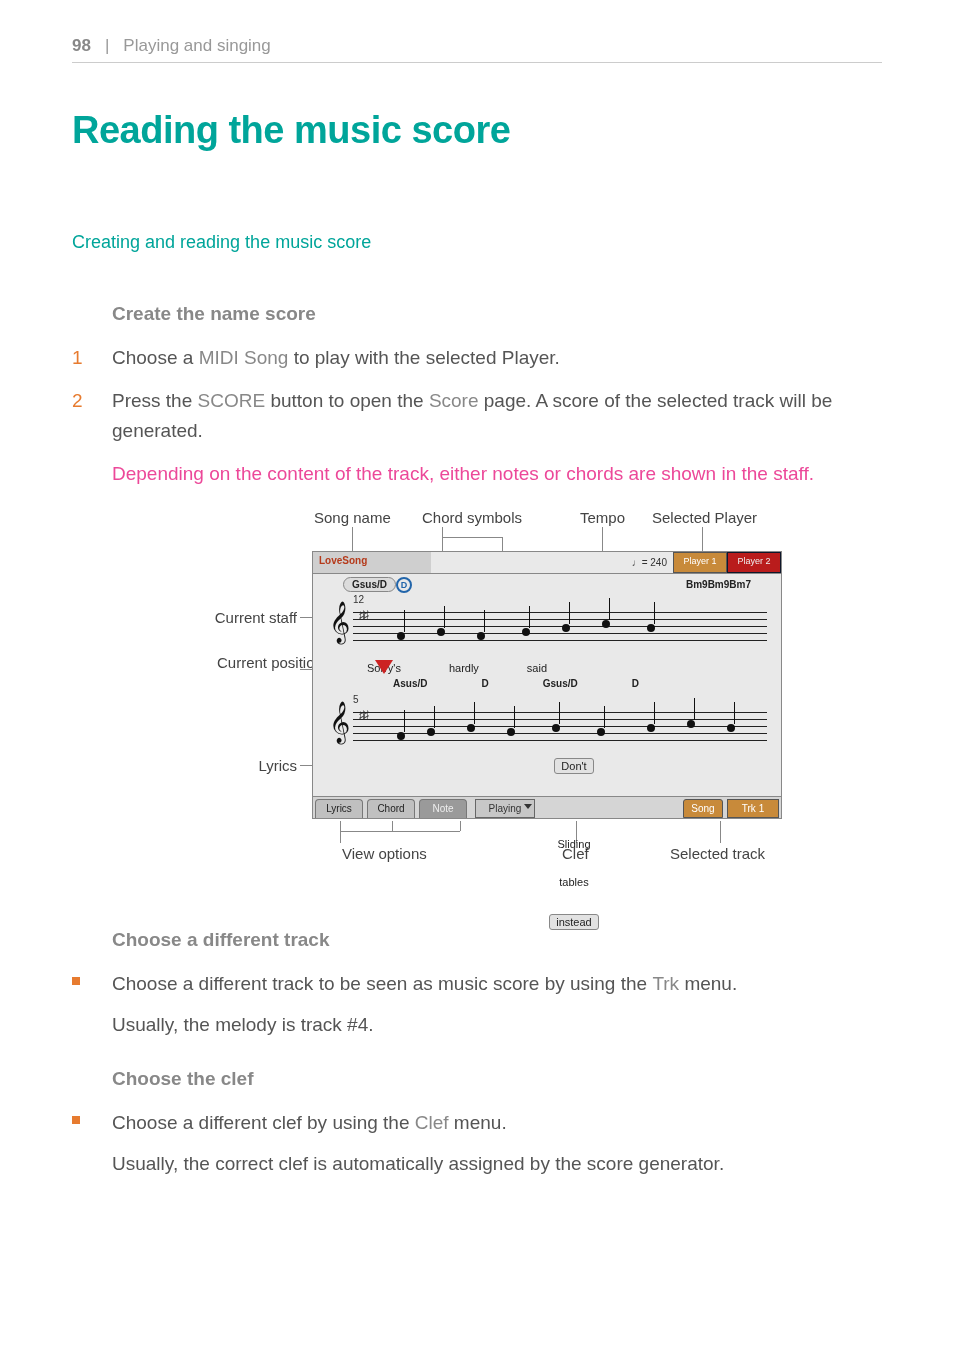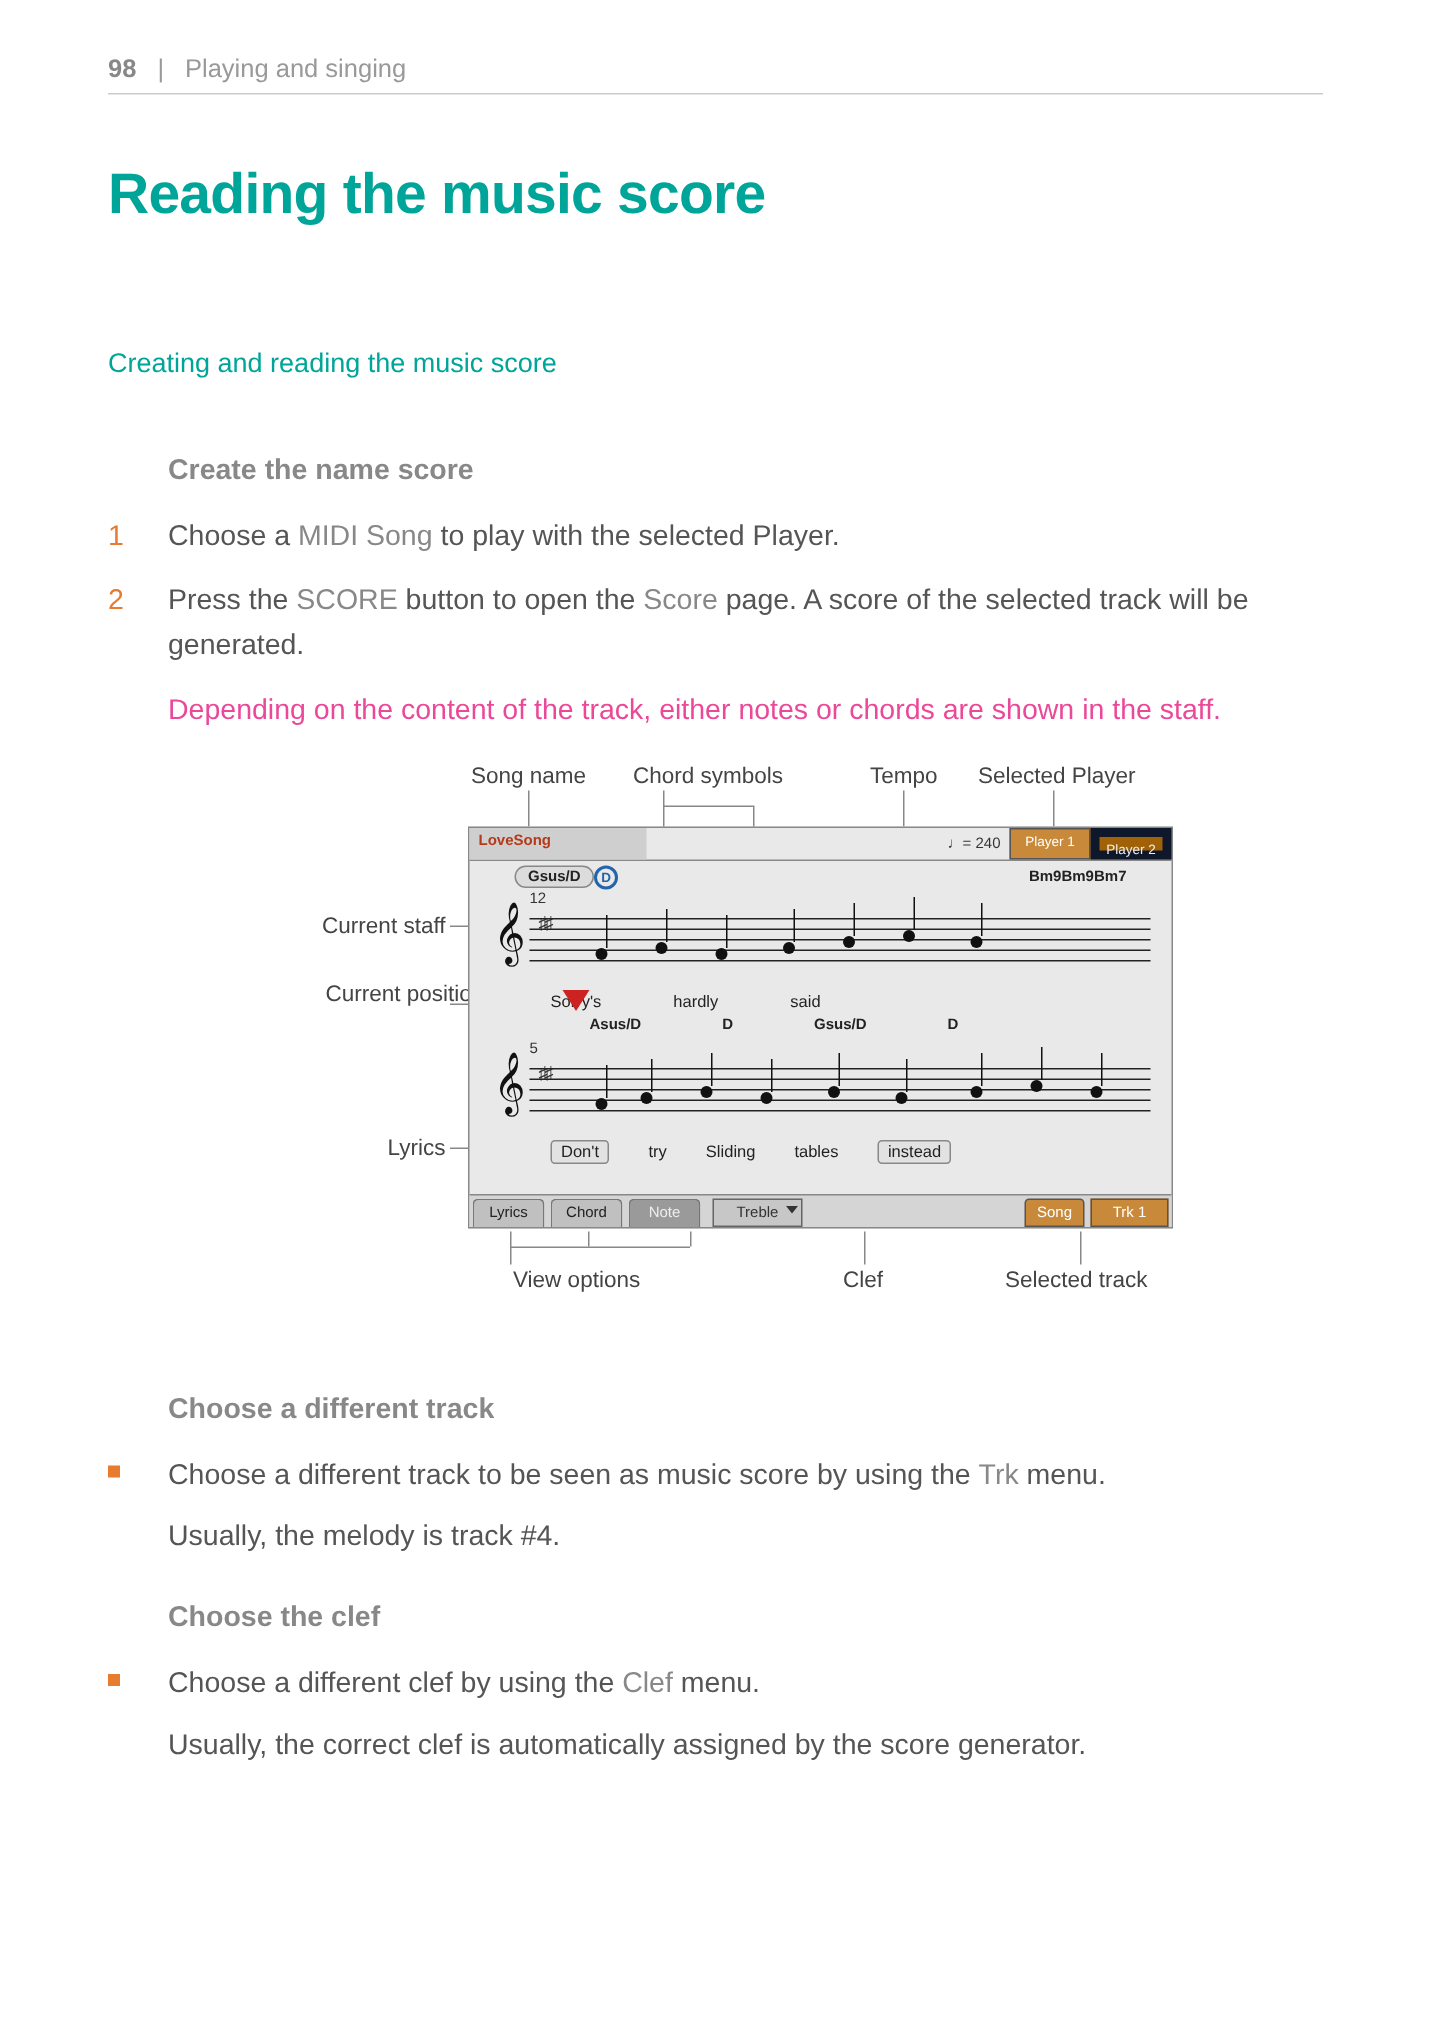--- a/index.html
+++ b/index.html
@@ -72,21 +72,21 @@
     position: absolute; left: 150px; top: 42px; width: 470px; height: 268px;
     background: #e9e9e9; border: 1px solid #888;
   }
   
   .sp-row { display: flex; align-items: center; }
   .sp-top { height: 22px; border-bottom: 1px solid #888; font-size: 10px; }
   .songname { width: 118px; height: 100%; background: #cfcfcf; color: #b53a1b; font-weight: 700; padding: 3px 6px; }
   .tempo { margin-left: auto; color: #333; padding: 3px 6px; font-size: 10px; }
   .player-tab { width: 54px; height: 100%; text-align: center; padding-top: 3px; font-size: 9px; }
   .player-sel { background: #c88a3a; color: #fff; border: 1px solid #555; }
-  .player-uns { background: #a16207; color: #eee; border: 6px solid #0f172a; }
+  .player-uns { background: #b91c1c; color: #eee; border: 1px solid #0f172a; }
   
   .sp-chords { height: 22px; font-size: 10px; padding: 0 30px; justify-content: space-between; color: #222; font-weight: 600; }
   .chord-chip { display:inline-block; border: 1px solid #888; border-radius: 10px; padding: 1px 8px; background: #dcdcdc; }
   .d-circle { width: 16px; height: 16px; border: 2px solid #2265aa; border-radius: 50%; text-align: center; font-size: 9px; line-height: 13px; color: #2265aa; font-weight: 700; }
   
   .staff { position: relative; height: 54px; margin: 6px 14px 2px 14px; }
   .staff .lines { position: absolute; inset: 10px 0 10px 26px; }
   .staff .lines div { position: absolute; left: 0; right: 0; height: 1px; background: #222; }
   .clef { position:absolute; left:2px; top:2px; font-size:36px; line-height:1; color:#111;}
   .bar12 { position:absolute; left:26px; top:-8px; font-size:10px; font-weight:400;}
@@ -253,34 +253,34 @@
           <span class="stem" style="left:232px; top:0;"></span>
         <span class="note" style="left:270px; top:26px;"></span>
           <span class="stem" style="left:277px; top:4px;"></span>
         <span class="note" style="left:320px; top:22px;"></span>
           <span class="stem" style="left:327px; top:0;"></span>
         <span class="note" style="left:360px; top:18px;"></span>
           <span class="stem" style="left:367px; top:-4px;"></span>
         <span class="note" style="left:400px; top:22px;"></span>
           <span class="stem" style="left:407px; top:0;"></span>
       </div>
-      <div class="lyr-row" style="gap:26px; padding-left:54px;">
+      <div class="lyr-row" style="gap:26px; padding-left:54px;flex-direction:column;">
         <span class="lyr-box">Don't</span>
         <span>try</span>
         <span>Sliding</span>
         <span>tables</span>
         <span class="lyr-box">instead</span>
       </div>
 
       <div class="sp-bottom">
         <div class="tab-btn tab-sel">Lyrics</div>
         <div class="tab-btn tab-sel">Chord</div>
         <div class="tab-btn">Note</div>
         <div class="drop">
-            <span>Treble</span>
+            <span>Playing</span>
             <span class="dd-arrow"></span>
           </div>
         <div class="spacer"></div>
         <div class="play-tab">Song</div>
         <div class="trk-drop">
             <span>Trk 1</span>
             <span class="dd-arrow" style="border-top-color:#fff"></span>
           </div>
       </div>
     </div>

